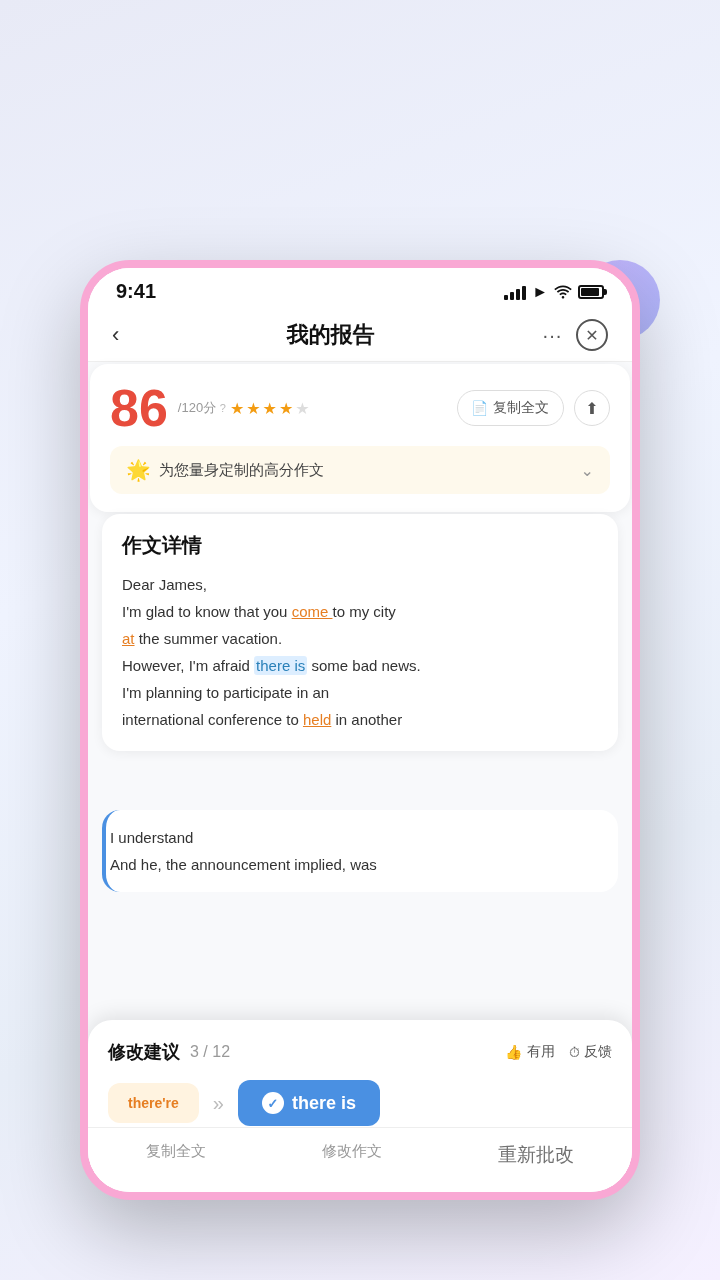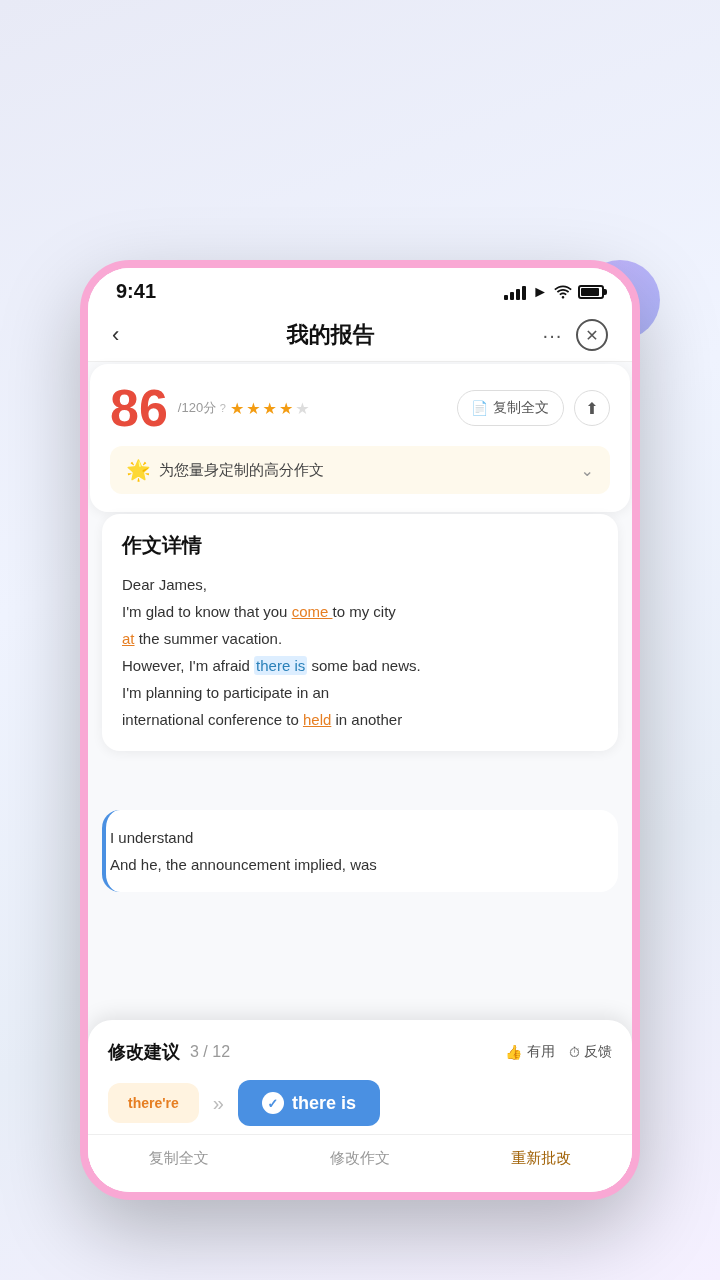--- a/index.html
+++ b/index.html
@@ -463,22 +463,22 @@
       padding: 14px 0 20px;
       margin-top: 24px;
     }
 
     .toolbar-btn {
       font-size: 15px;
       color: #999;
     }
 
     .toolbar-btn-active {
-      font-size: 15px;
-      color: #a16207;
+      font-size: 19px;
+      color: #737373;
     }
 
     
     .phone-screen {
       width: 100%;
       height: 100%;
       position: relative;
       overflow: hidden;
       background: #f8f9fb;
     }

